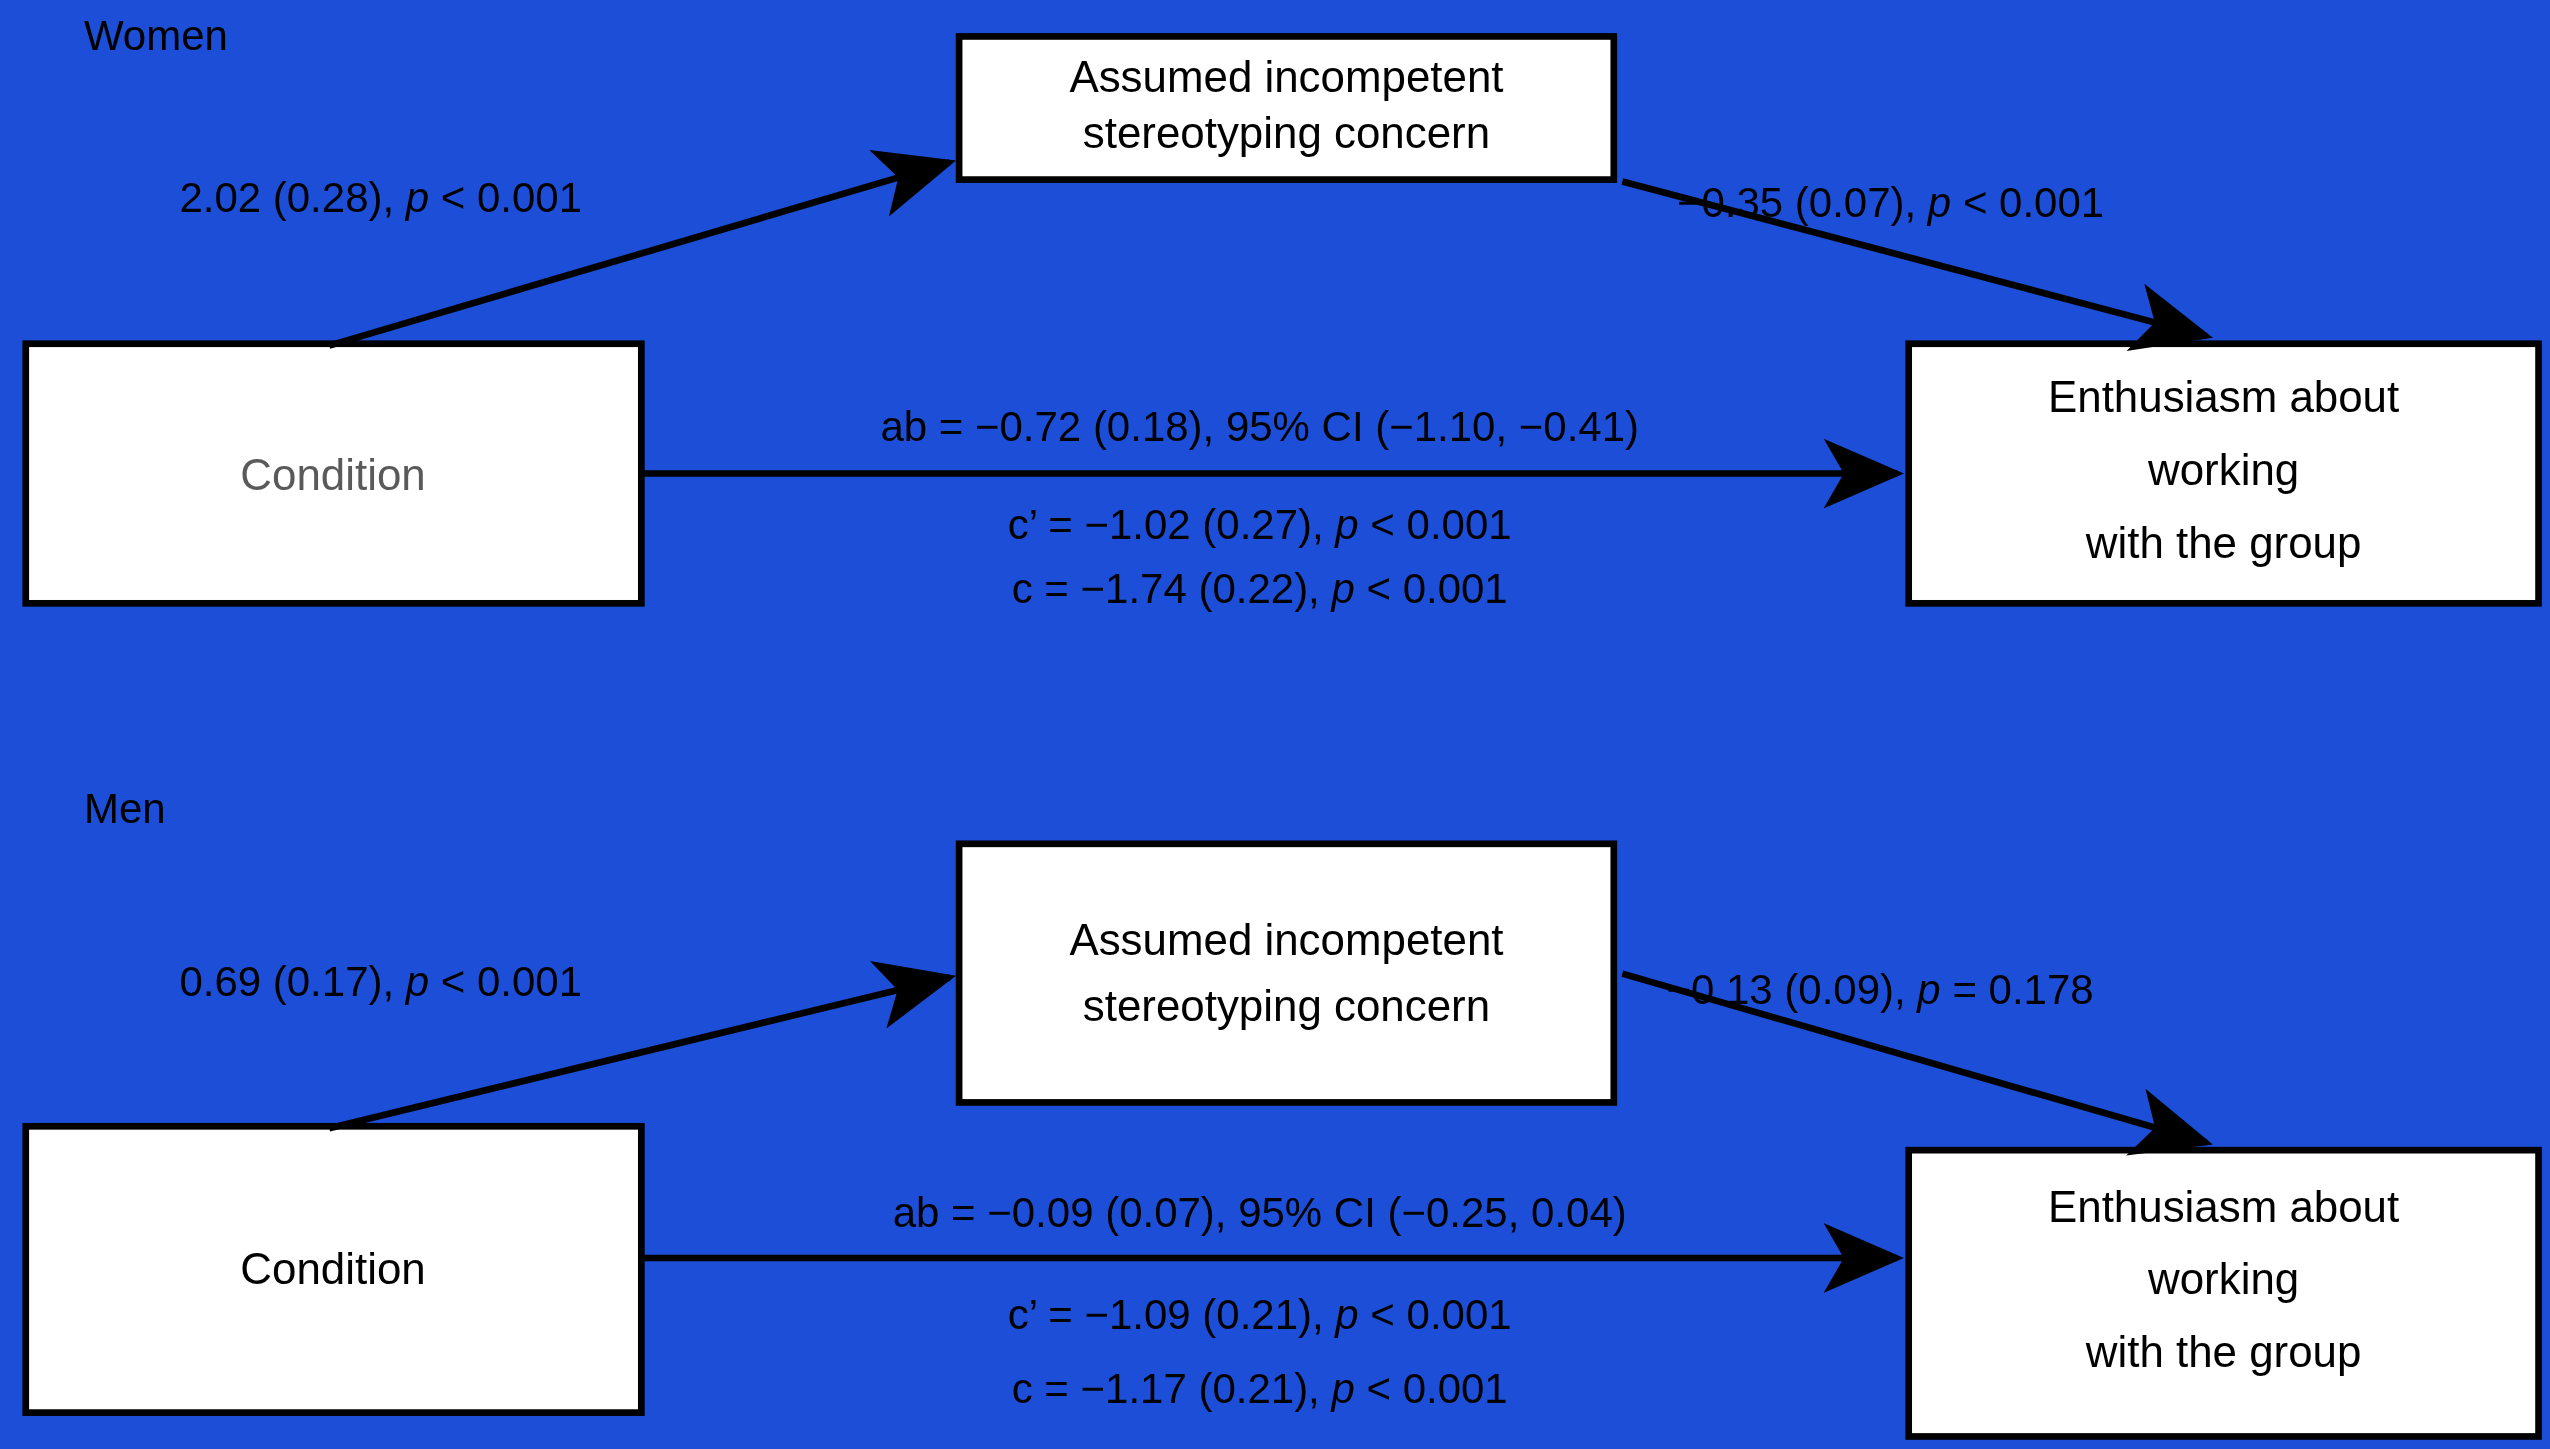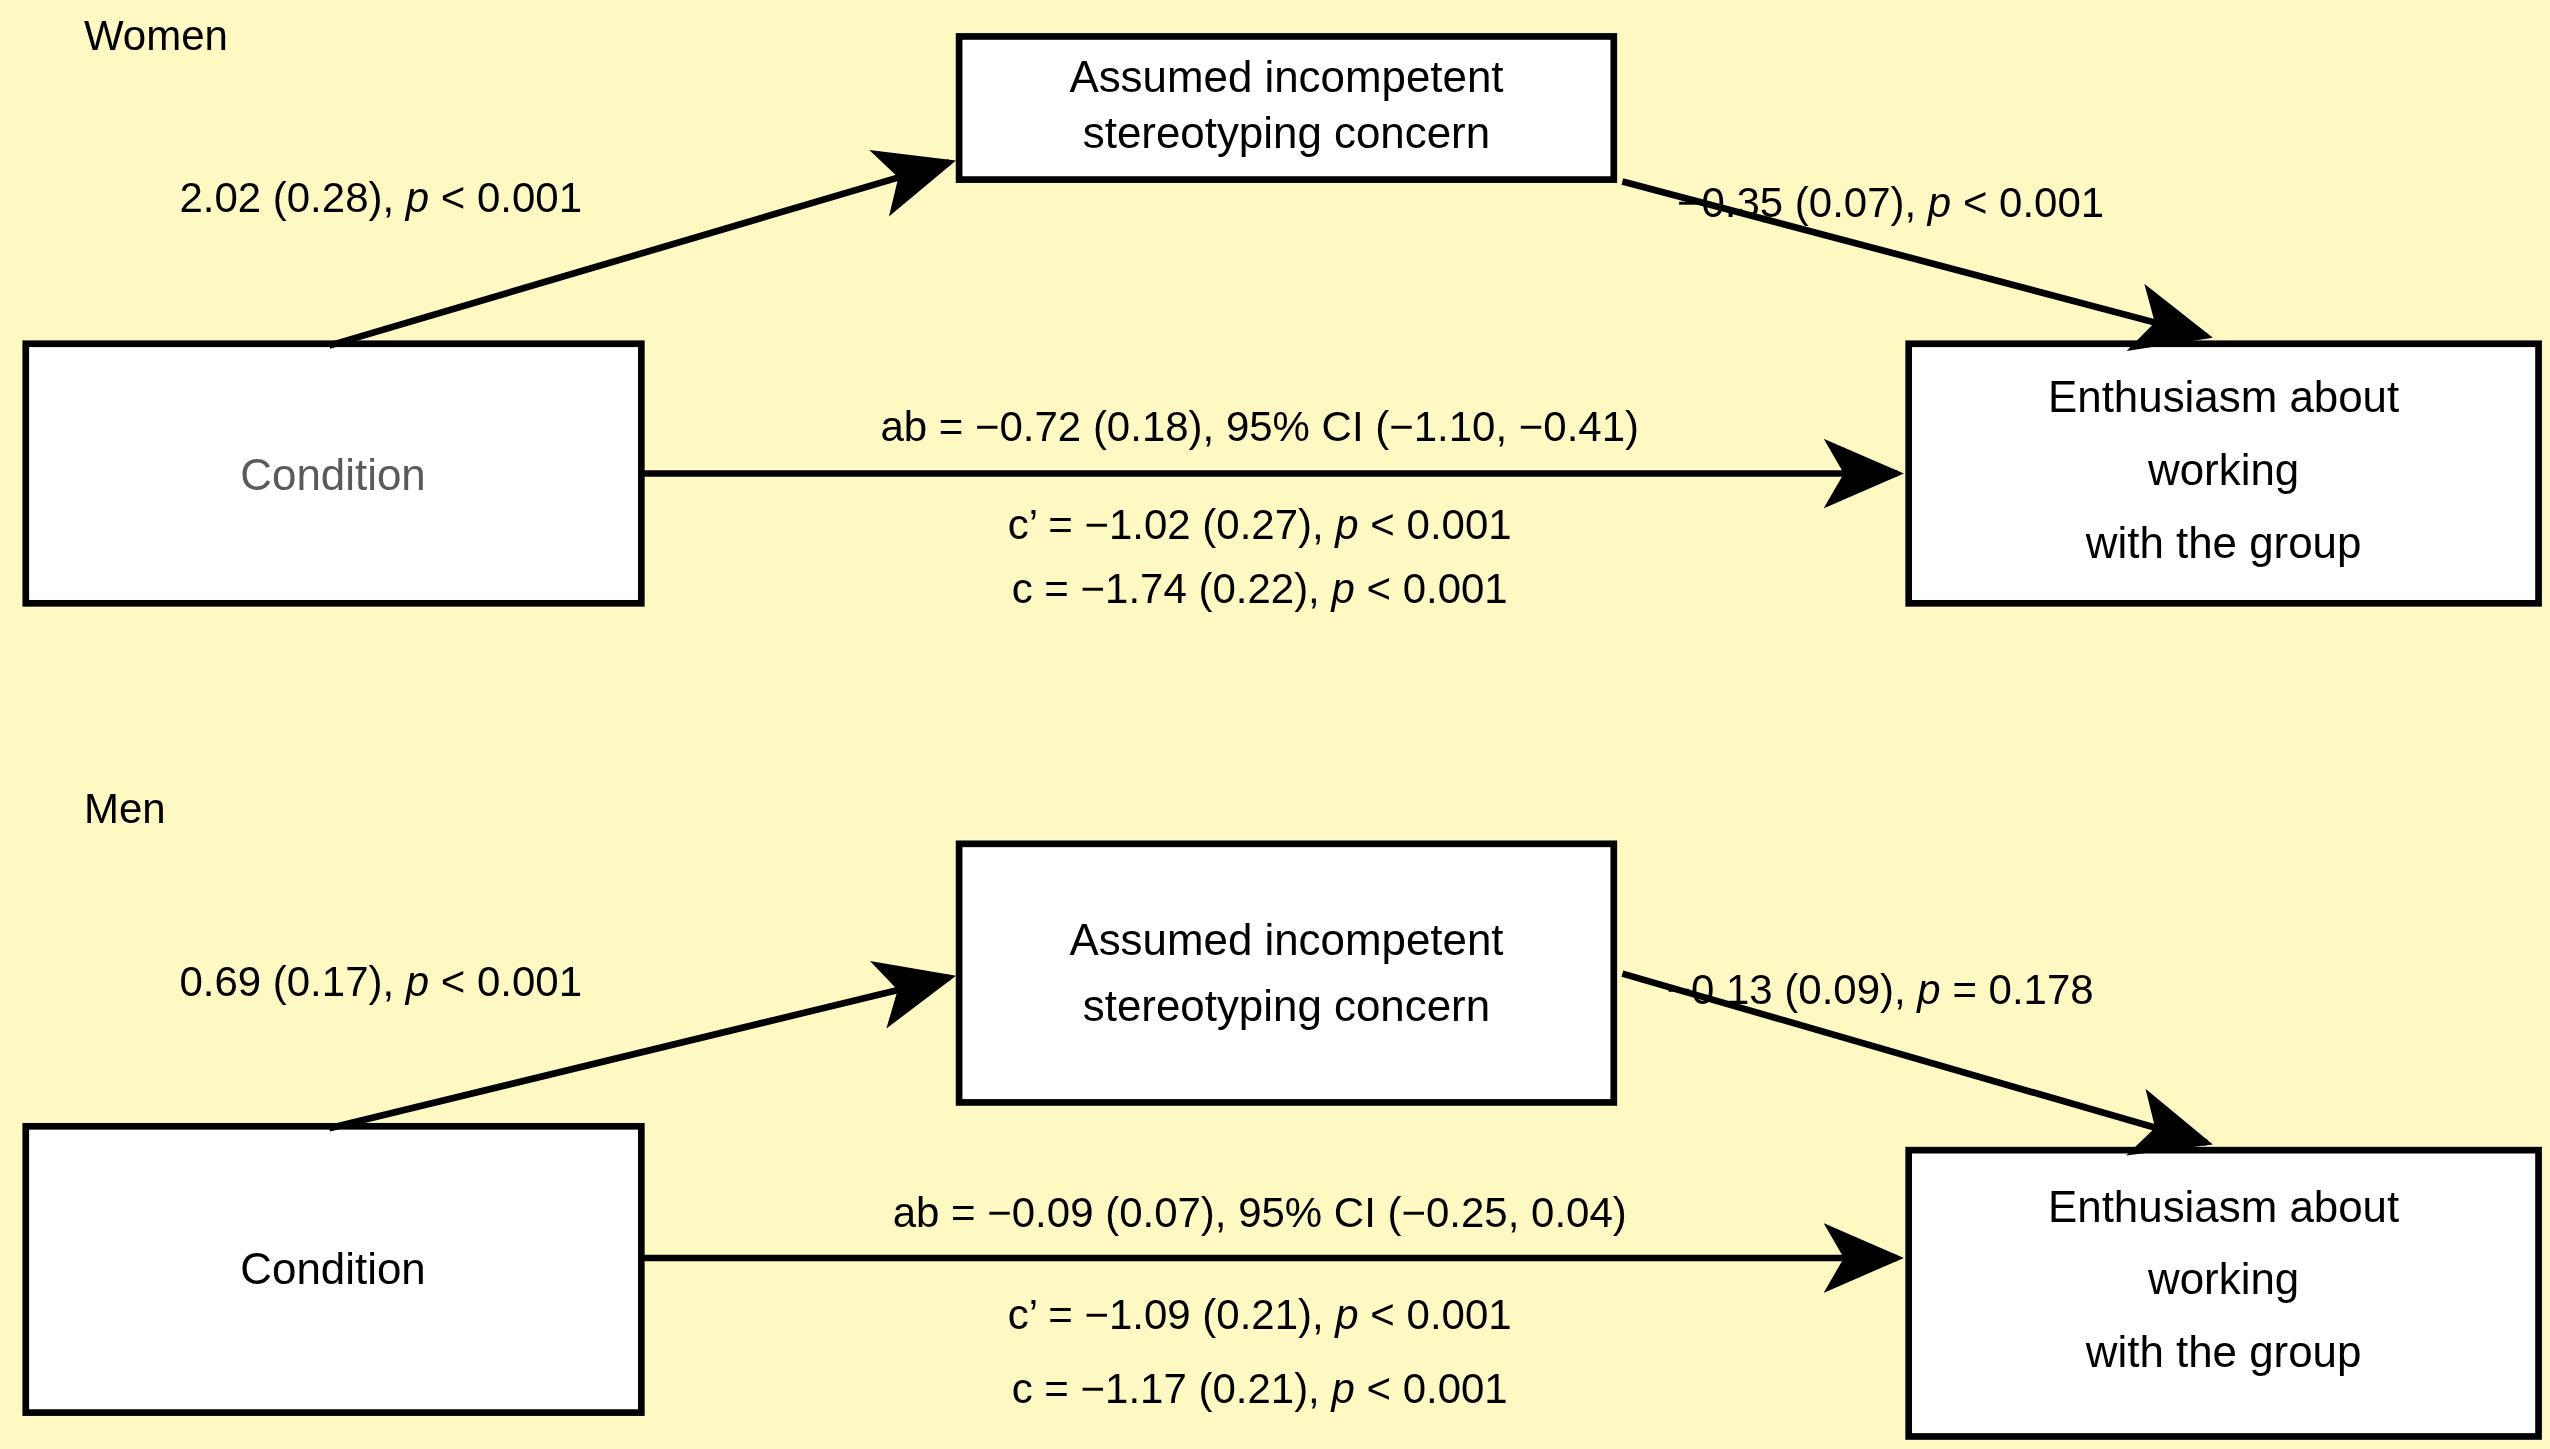--- a/index.html
+++ b/index.html
@@ -7,21 +7,21 @@
     padding: 0;
     background: #ffffff;
   }
   body {
     font-family: "Liberation Sans", sans-serif;
   }
   #page {
     position: relative;
     width: 2550px;
     height: 1450px;
-    background: #fef9c3;
+    background: #1d4ed8;
     overflow: hidden;
   }
   svg.diagram {
     position: absolute;
     left: 0;
     top: 0;
     width: 2550px;
     height: 1450px;
   }
   .box-rect {

